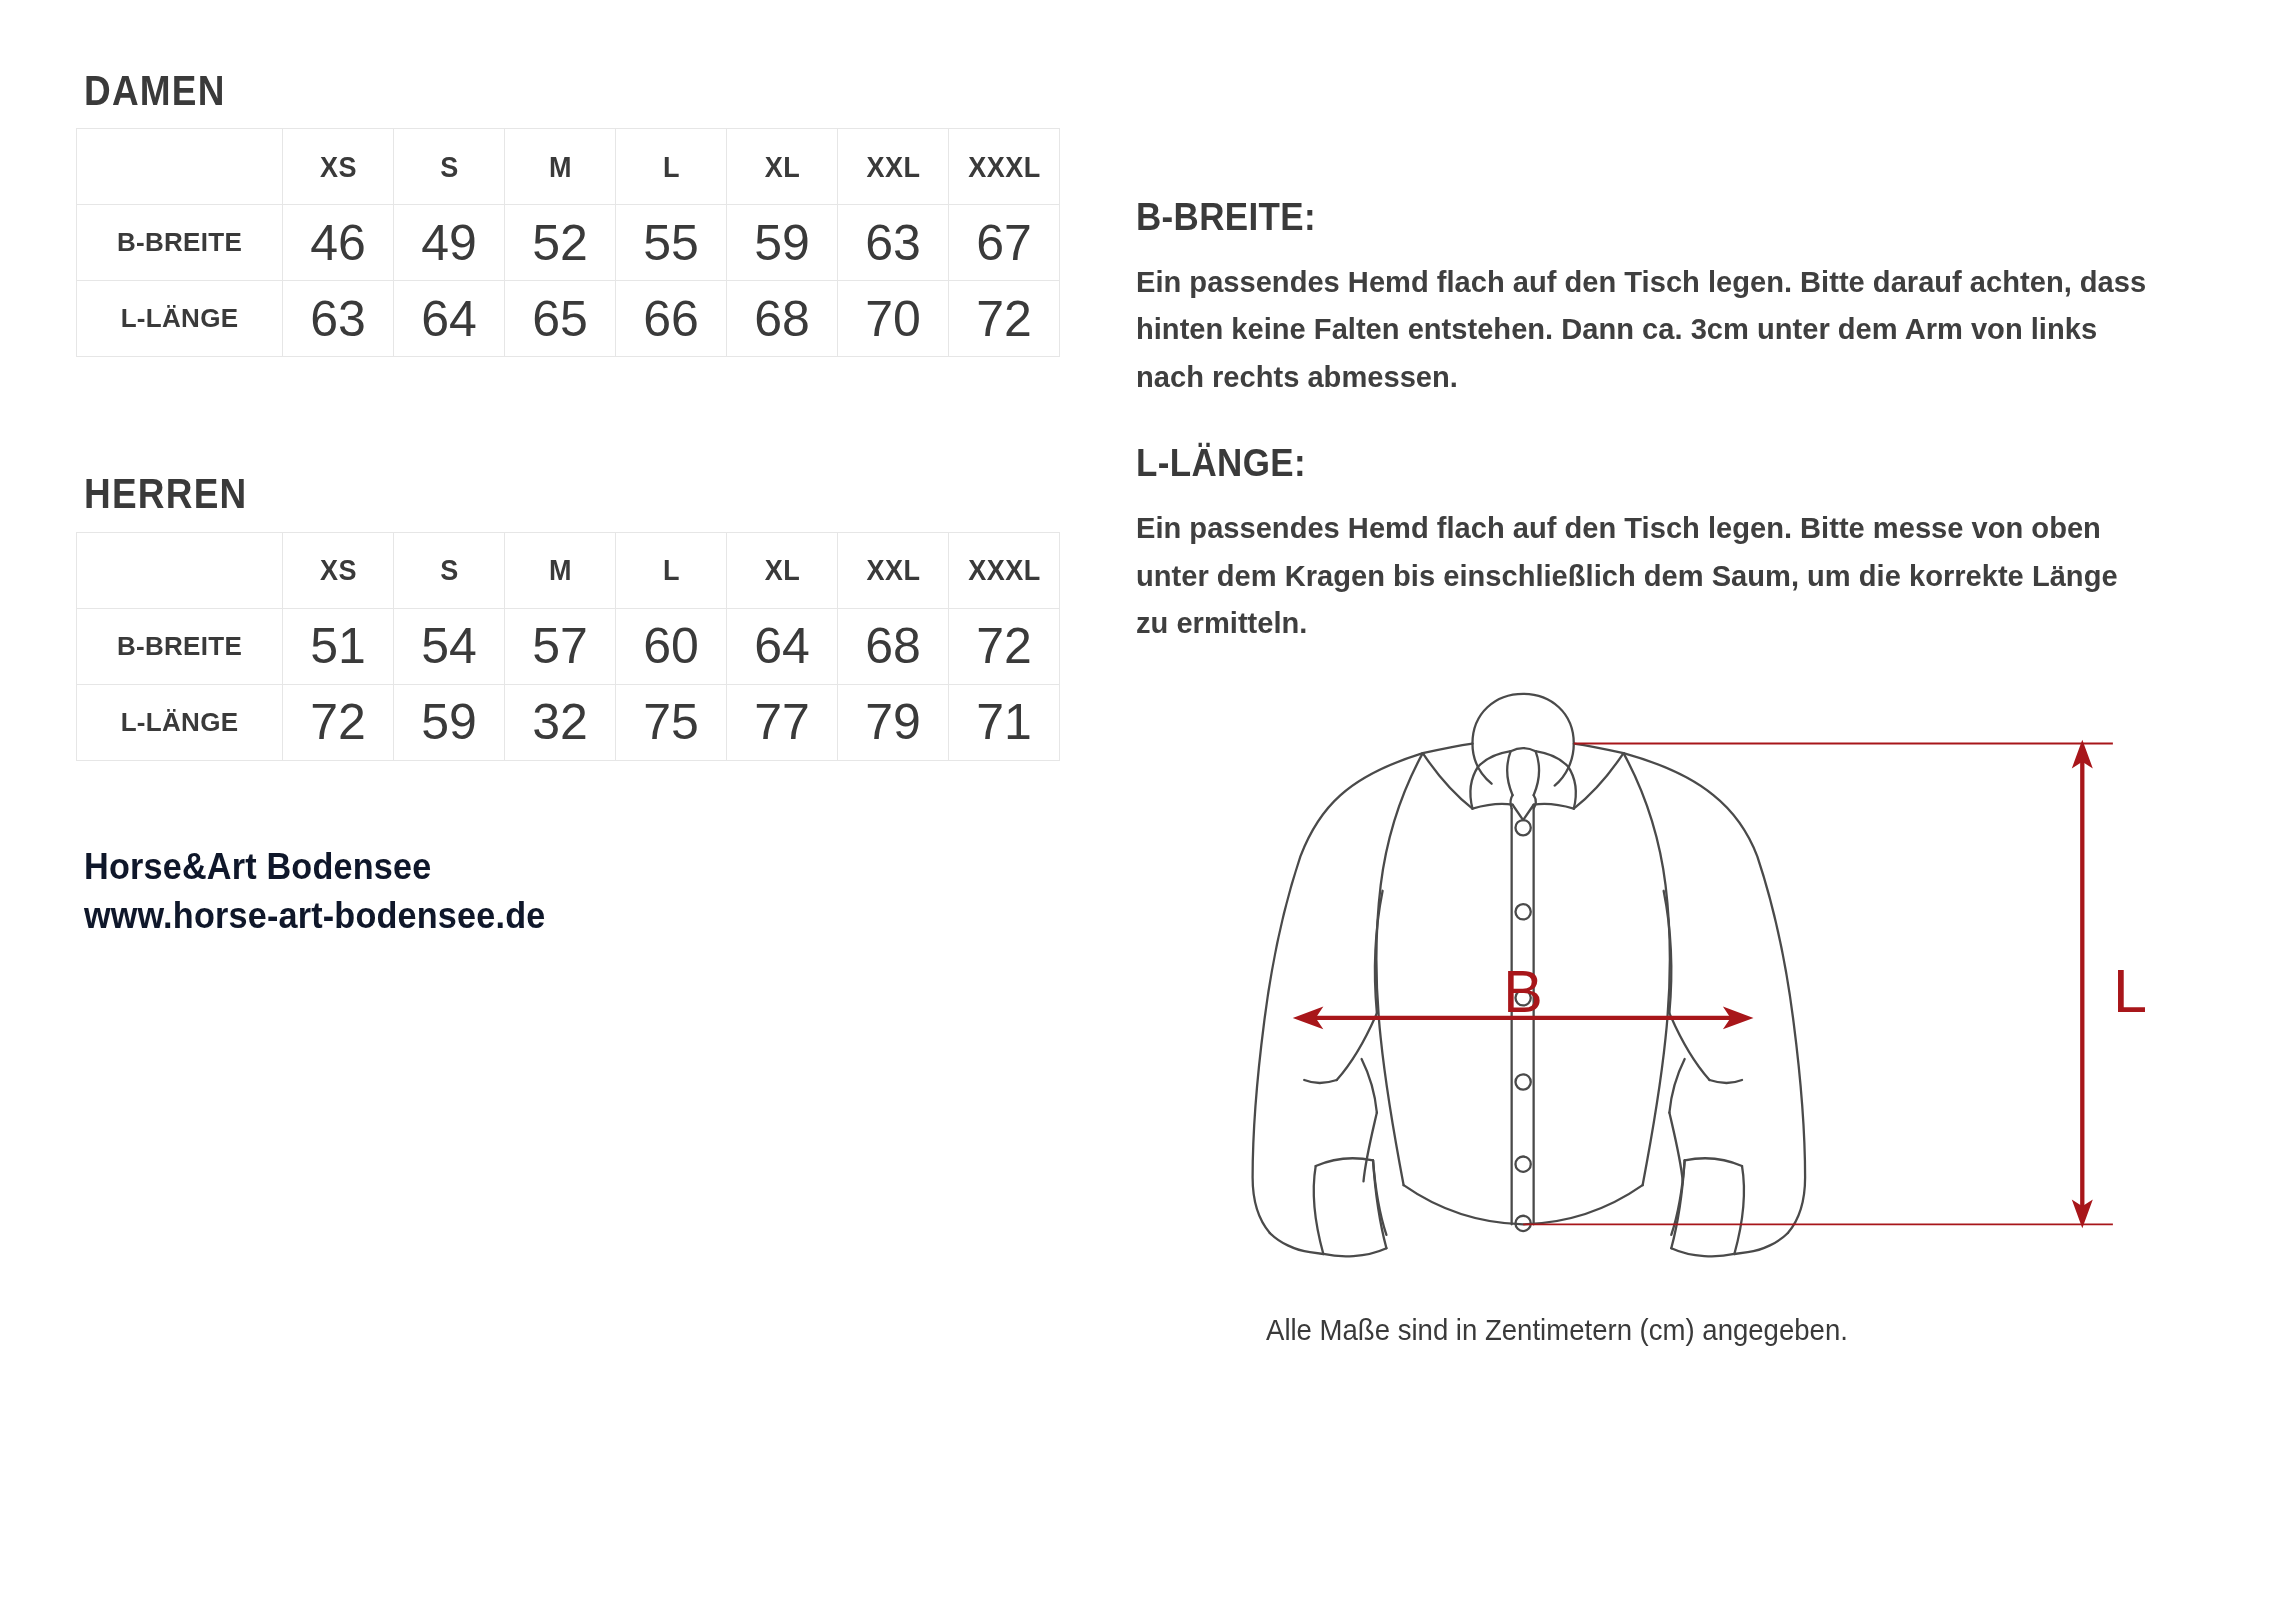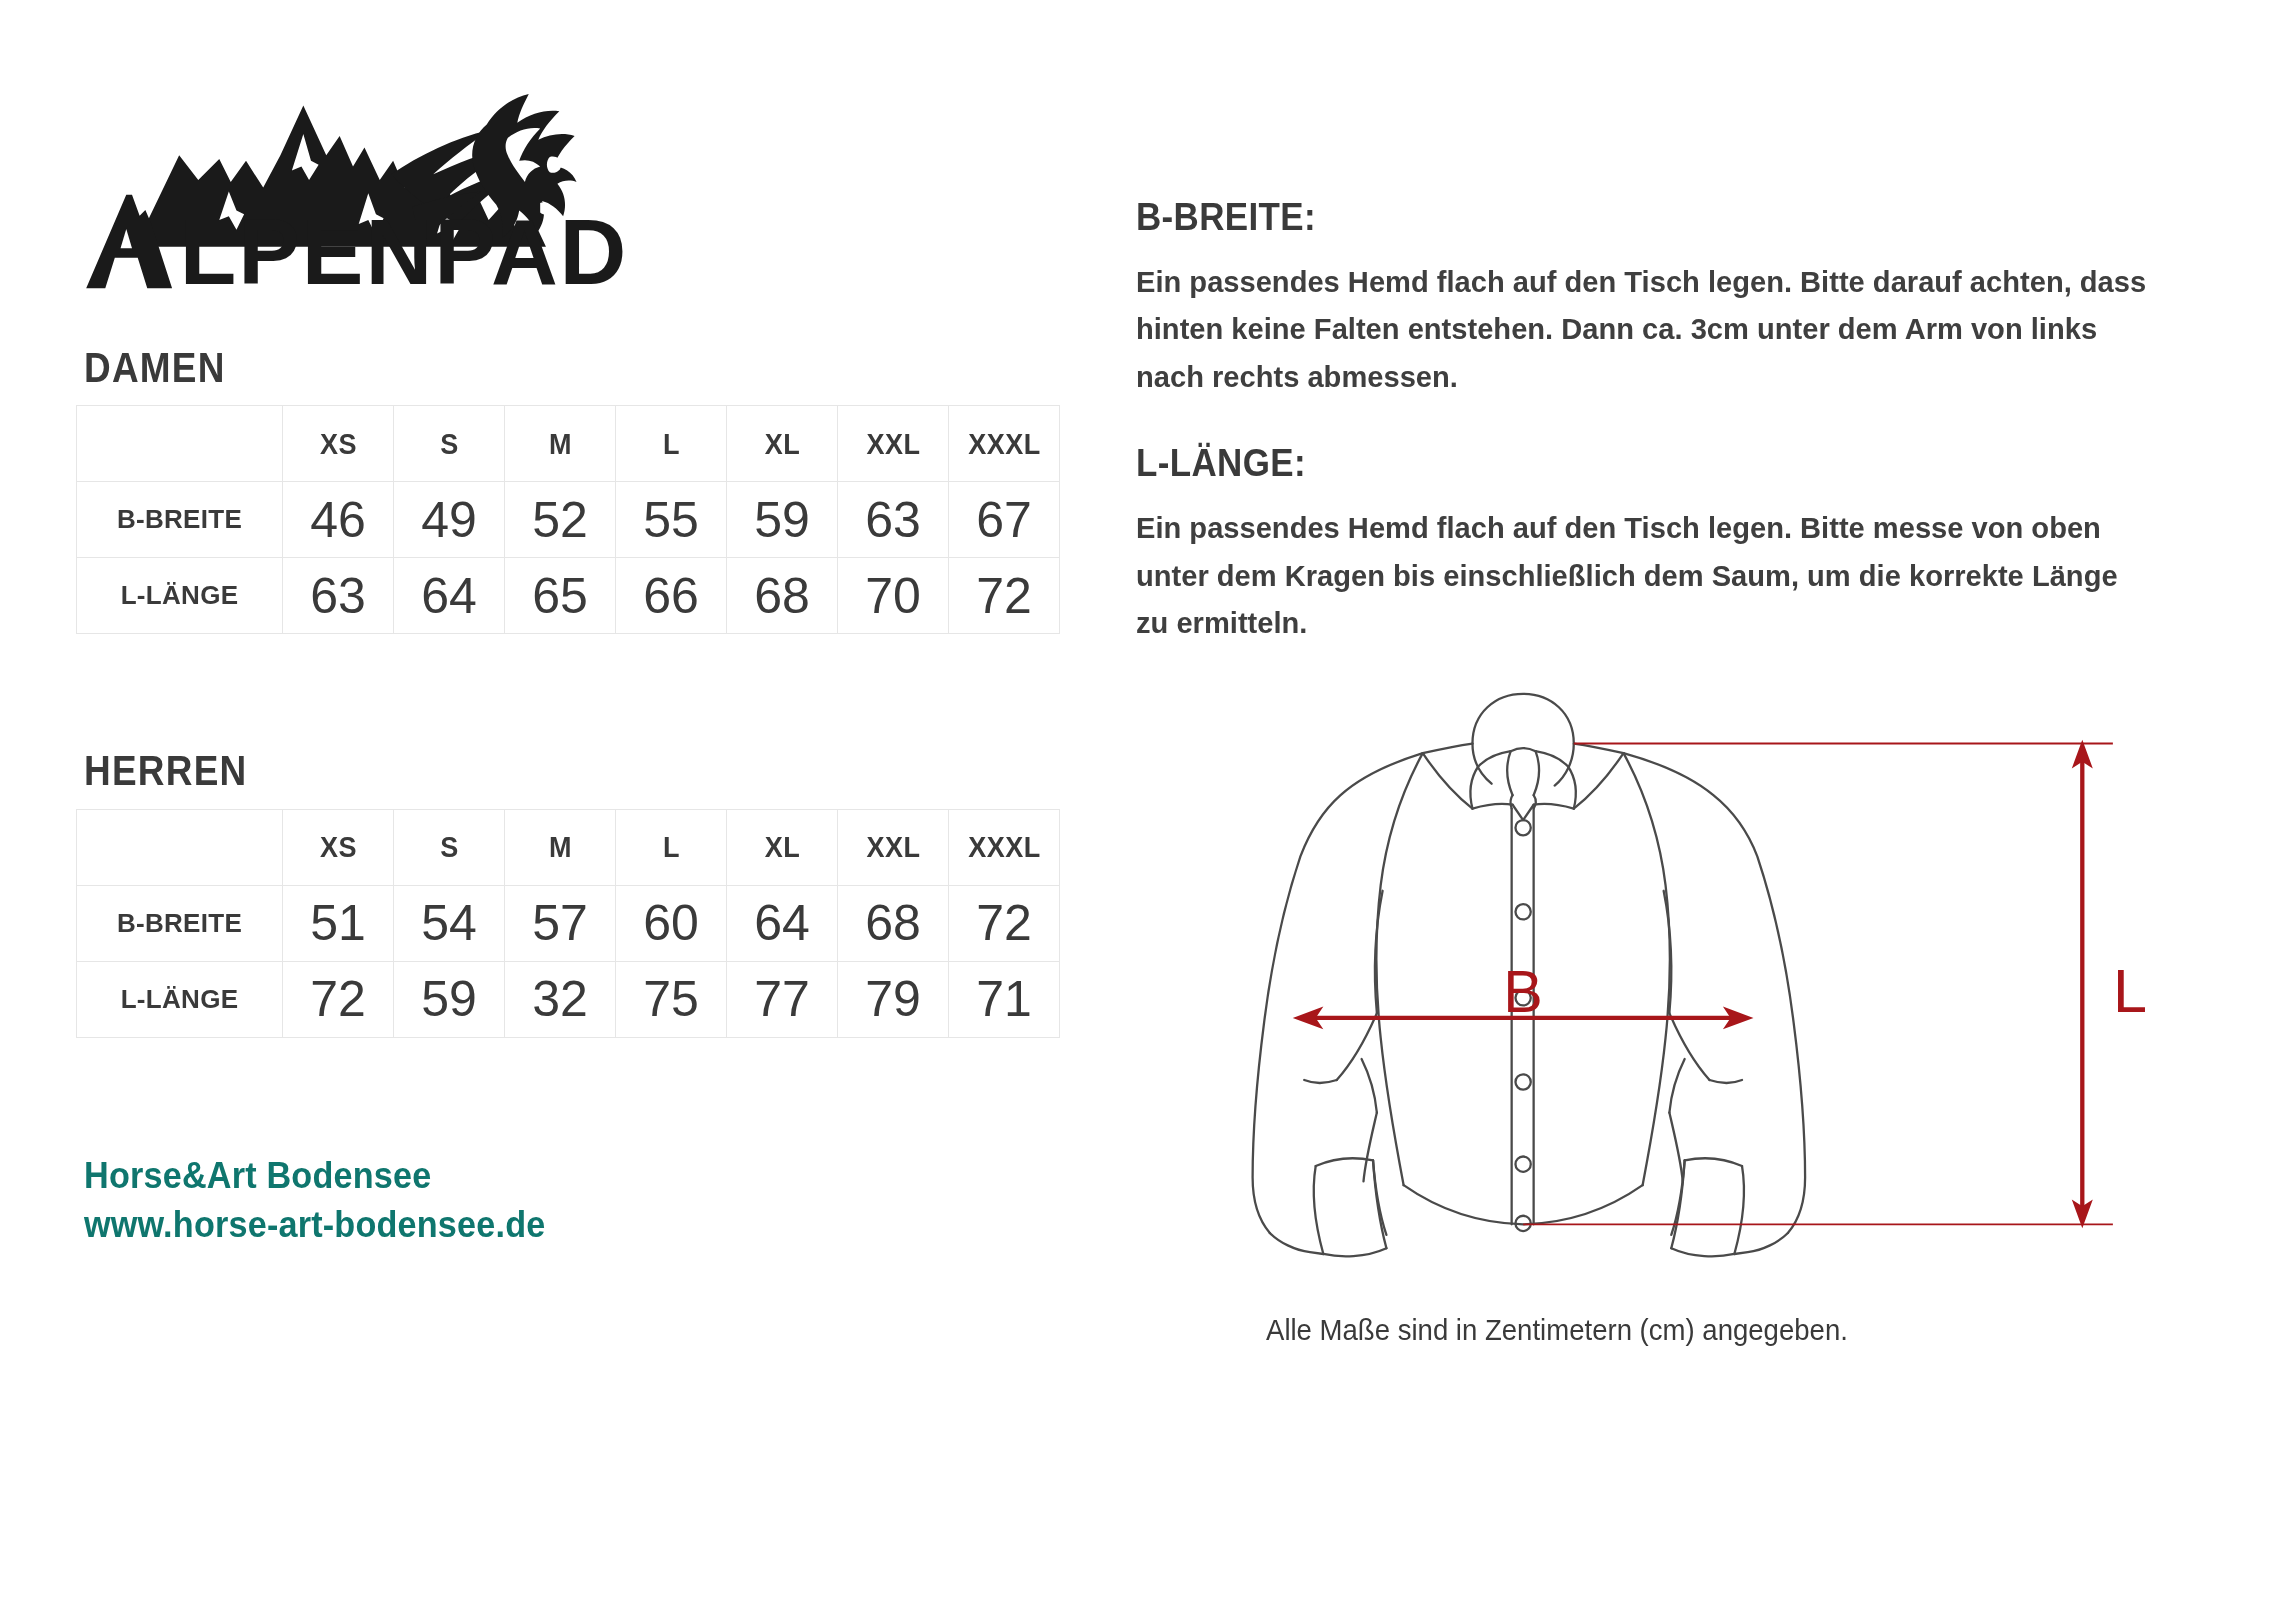--- a/index.html
+++ b/index.html
@@ -102,27 +102,27 @@
     font-family: "Liberation Sans Narrow", "Liberation Sans", sans-serif;
     font-weight: normal;
     font-size: 50px;
     color: #3a3a3a;
   }
 
   .table-gap { height: 113px; }
 
   
   .brand-footer {
-    margin-top: 114px;
+    margin-top: 82px;
     margin-left: 7.6px;
     font-family: "Liberation Sans Narrow", "Liberation Sans", sans-serif;
     font-weight: bold;
     font-size: 36px;
     line-height: 1.36;
-    color: #0f766e;
+    color: #0f172a;
     letter-spacing: 0.2px;
   }
   .brand-footer div { white-space: nowrap; transform: scaleX(0.95); transform-origin: left center;}
 
   
   .right-col {
     position: absolute;
     left: 1136px;
     top: 196px;
     width: 1061px;
@@ -168,65 +168,20 @@
     transform-origin: left center;
   }
 </style>
 </head>
 <body>
 
 <div class="page">
 
   <div class="left-col">
 
-    <div class="logo-block">
-      <svg class="logo-mark" viewBox="0 0 580 190" aria-hidden="true">
-        <g fill="#1a1a1a">
-
-          <path d="M62 188 L108 92 L128 118 L150 96 L162 120 L178 98 L196 126 L214 92
-                   L238 40 L262 92 L276 72 L290 104 L302 84 L318 118 L332 98 L344 126
-                   L356 106 L372 140 L386 120 L400 152 L418 130 L432 160 L448 142
-                   L462 172 L478 158 L492 188 Z"></path>
-
-          <path d="M238 70 L226 108 L236 104 L244 118 L254 102 L246 98 Z" fill="#ffffff"></path>
-          <path d="M160 130 L150 160 L160 156 L168 170 L176 154 L168 150 Z" fill="#ffffff"></path>
-          <path d="M306 132 L296 164 L306 160 L314 176 L322 158 L314 154 Z" fill="#ffffff"></path>
-          <path d="M386 148 L378 174 L386 170 L394 182 L402 168 L394 164 Z" fill="#ffffff"></path>
-
-          <path d="M330 112 C360 92 396 74 432 66 C410 82 392 96 374 112 C400 100 424 90 450 86
-                   C428 102 406 118 388 136 C414 122 440 112 464 108 C440 126 418 144 400 164
-                   C378 154 352 136 330 112 Z"></path>
-          <path d="M352 146 C378 138 402 132 424 130 C402 146 382 162 366 180 C358 168 354 158 352 146 Z"></path>
-
-          <path d="M430 60 C440 44 456 32 474 28 C468 40 464 48 462 58
-                   C476 48 492 44 506 46 C496 56 488 66 484 76
-                   C496 70 510 68 522 72 C512 82 504 92 500 104
-                   C510 104 520 110 524 120 C518 118 510 118 504 122
-                   C512 132 514 144 510 156 C504 148 496 142 488 140
-                   C492 152 490 164 482 174 C478 164 472 156 464 150
-                   C462 162 456 172 446 178 C448 166 446 154 440 144
-                   C430 132 420 118 416 102 C412 86 418 70 430 60 Z"></path>
-
-          <path d="M452 74 C462 66 474 62 486 64 C476 74 468 86 464 98
-                   C472 96 480 98 486 104 C478 106 472 112 470 120
-                   C464 112 456 102 452 92 C449 86 449 79 452 74 Z" fill="#ffffff"></path>
-
-          <path d="M496 94 C502 92 508 96 508 102 C508 108 502 112 496 110 C492 106 492 98 496 94 Z" fill="#ffffff"></path>
-
-          <path d="M486 142 C492 140 498 144 500 150 C496 154 490 156 486 152 Z" fill="#ffffff"></path>
-        </g>
-      </svg>
-
-      <svg class="logo-word" viewBox="0 0 600 110" aria-hidden="true">
-
-        <path d="M10 104 L52 6 L58 6 L66 28 L72 22 L78 36 L100 104 L74 104 L64 72 L40 72 L30 104 Z" fill="#1a1a1a"></path>
-        <path d="M46 62 L58 62 L52 42 Z" fill="#ffffff"></path>
-        <text x="108" y="100" font-family="Liberation Sans Narrow, Liberation Sans, sans-serif" font-size="98" font-weight="bold" fill="#1a1a1a" letter-spacing="2" textLength="470" lengthAdjust="spacingAndGlyphs">LPENPAD</text>
-      </svg>
-    </div>
 
     <h2 class="sec-title">DAMEN</h2>
     <table class="size-table">
       <colgroup>
         <col class="lbl">
           <col class="sz">
           <col class="sz">
           <col class="sz">
           <col class="sz">
           <col class="sz">

